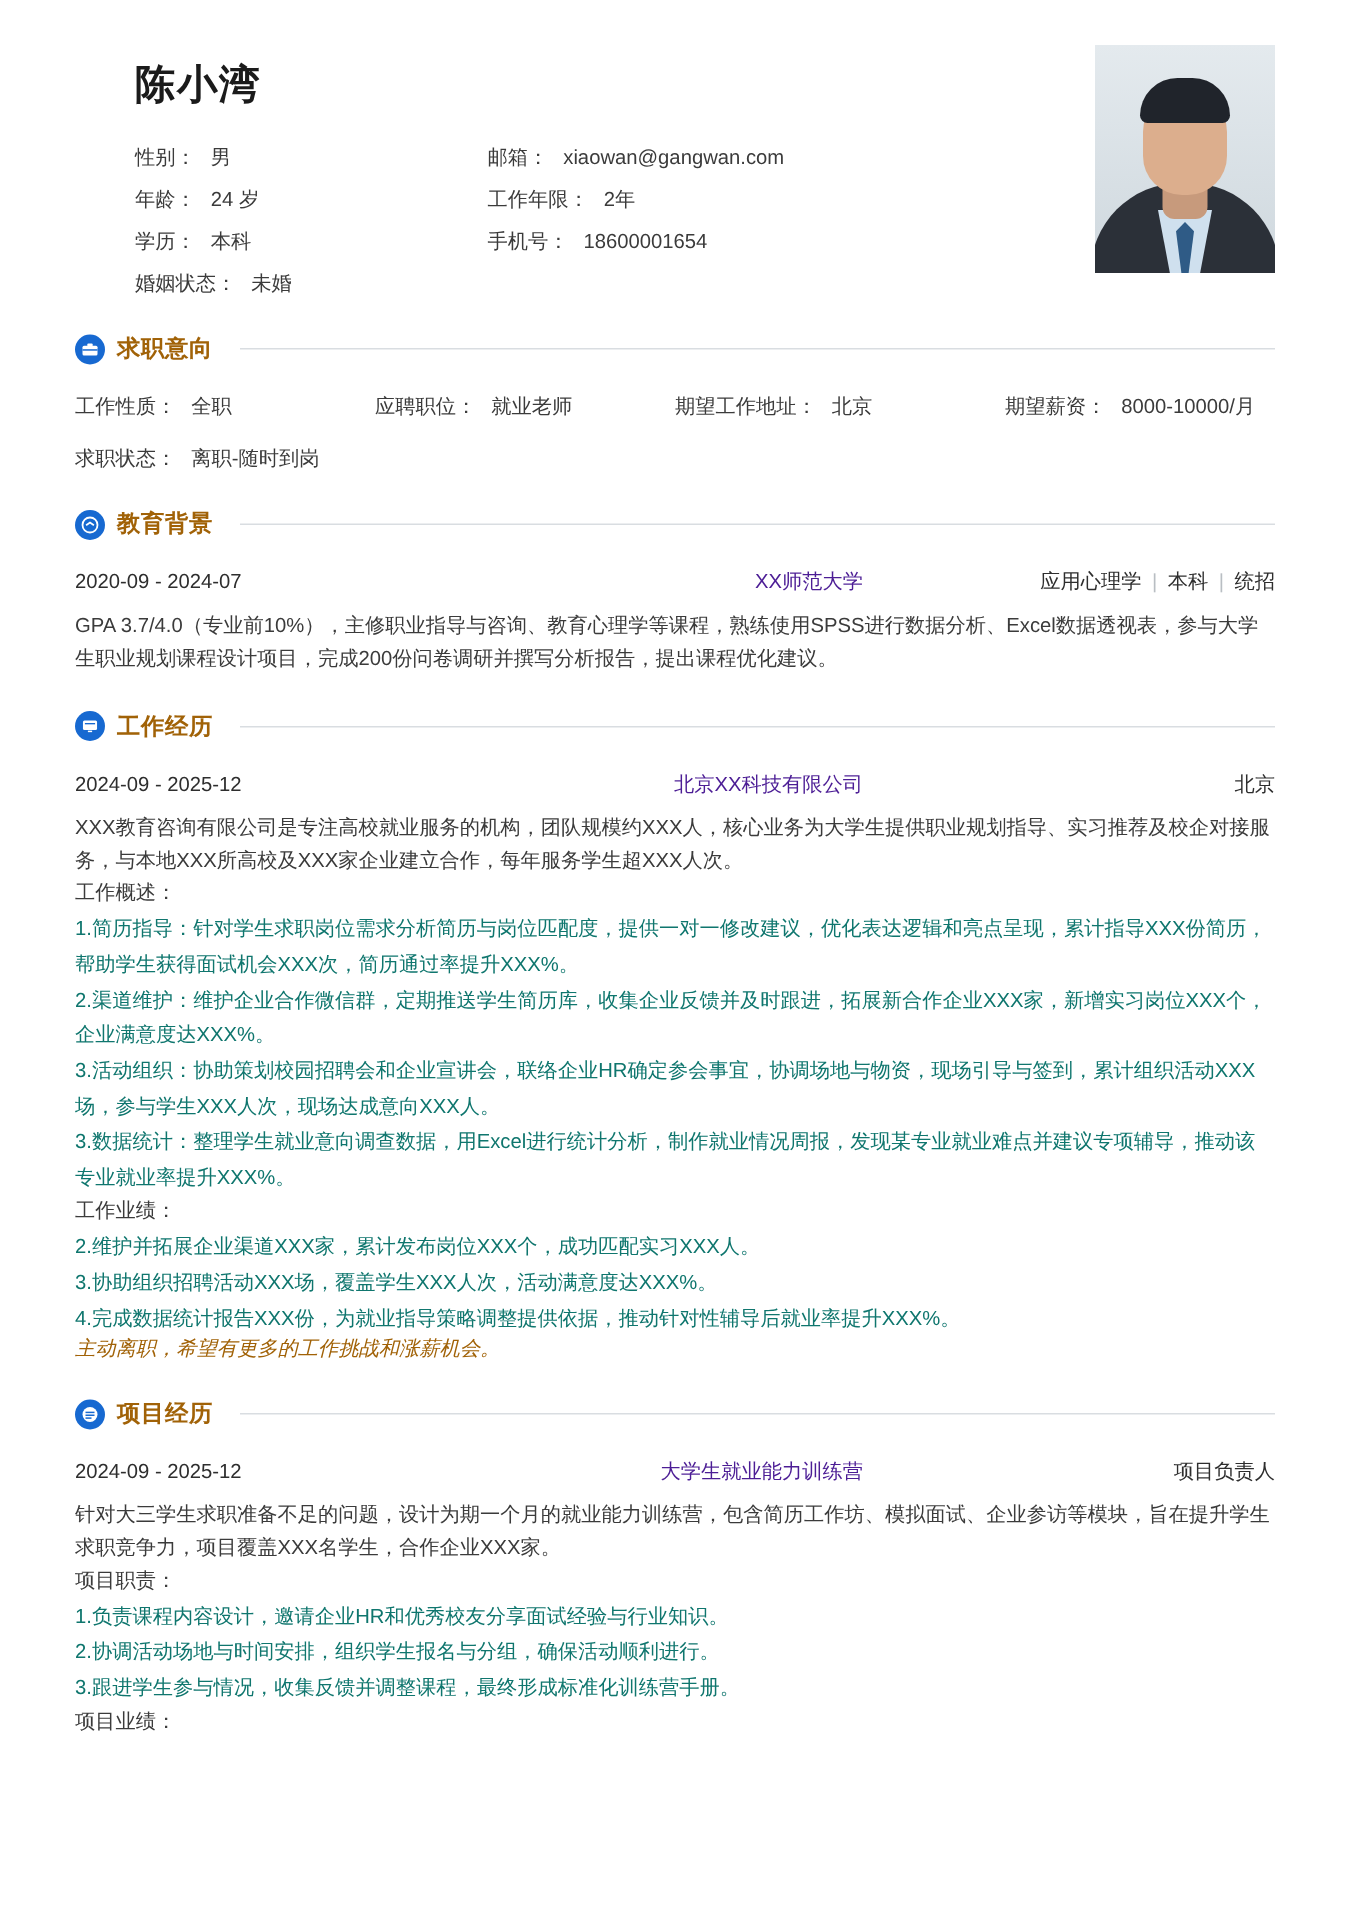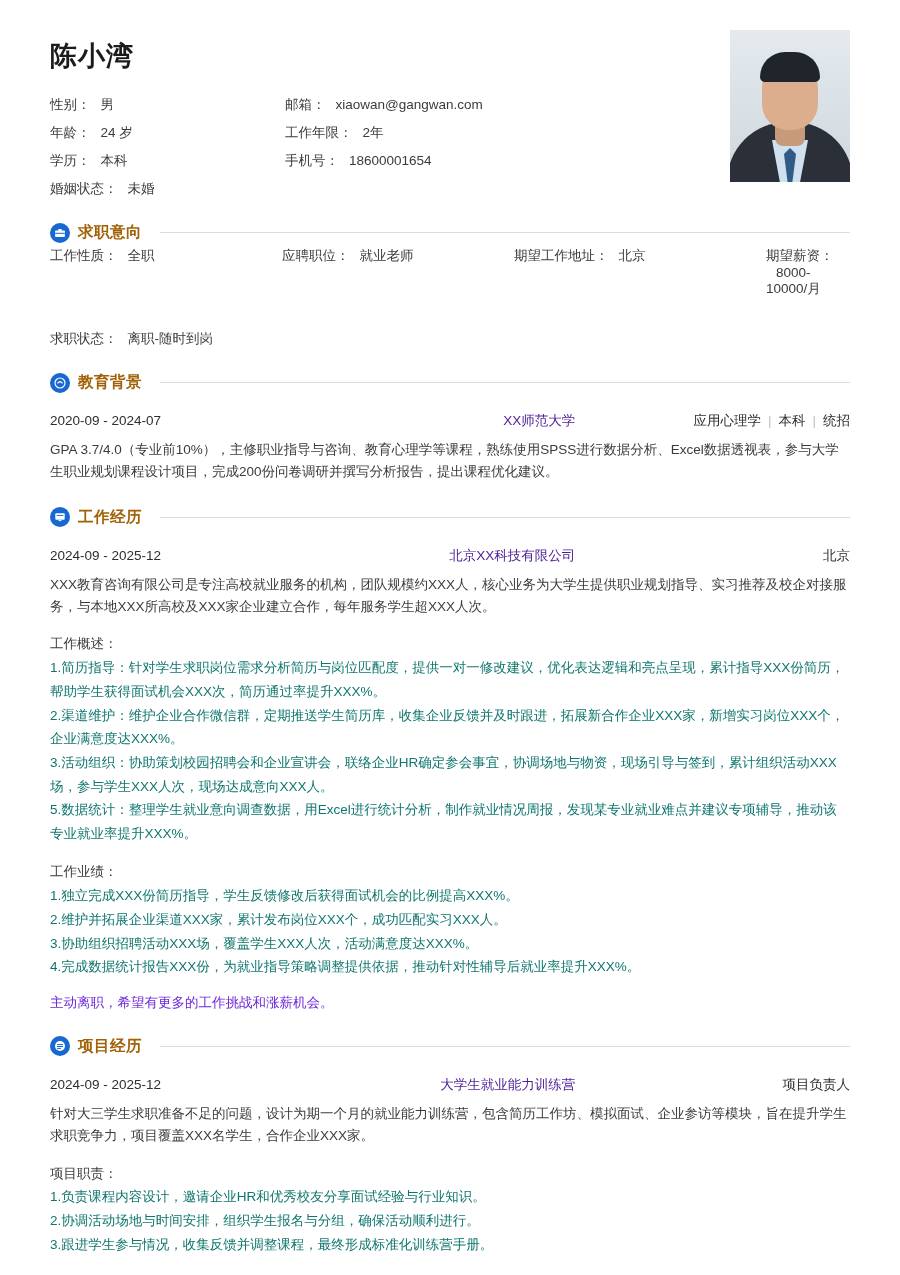--- a/index.html
+++ b/index.html
@@ -8,21 +8,21 @@
     width: 900px;
     min-height: 1275px;
     background: #ffffff;
     font-family: "Liberation Sans", sans-serif;
     color: #333333;
     font-size: 13.5px;
   }
   .page { width: 900px; padding: 30px 50px 10px 50px; }
 
   
-  .header { display: flex; align-items: flex-start; justify-content: center; }
+  .header { display: flex; align-items: flex-start; justify-content: center; margin-left: 40px; }
   .header-left { padding-top: 8px; flex: 1 1 auto; }
   .name {
     font-size: 27px;
     font-weight: bold;
     color: #1b1b1b;
     letter-spacing: 1px;
     margin: 0 0 22px 0;
   }
   .info-grid {
     display: grid;
@@ -88,22 +88,21 @@
     letter-spacing: .5px;
     white-space: nowrap;
   }
   .sec-rule { flex: 1 1 auto; height: 1px; background: #d9dde1; margin-left: 10px; }
   .intent-grid {
     display: grid;
     grid-template-columns: 200px 200px 220px auto;
     row-gap: 17px;
     font-size: 13.5px;
     color: #3b3b3b;
-    margin-top: 4px;
-    gap: 32px;
+    margin-top: 19px;
   }
   .intent-grid .cell.right { }
   .k { color: #3b3b3b; }
   .v { margin-left: 10px; }
 
   
   .entry-head {
     display: flex; align-items: baseline; margin-top: 19px;
     font-size: 13.5px; color: #2e2e2e; gap: 24px;
   }
@@ -118,25 +117,25 @@
     font-size: 13.5px;
     color: #3b3b3b;
   }
   .meta-line {
     margin-top: 13px;
     font-size: 13.5px;
     color: #3b3b3b;
   }
   .meta-line .sep { color: #b9bec3; margin: 0 8px; }
 
-  .block { margin-top: 16px; }
+  .block { }
   .block-title { font-size: 13.5px; color: #3b3b3b; line-height: 1.7; }
   .block p { margin: 0; line-height: 1.7; font-size: 13.5px; color: #0f766e; }
   .loose p { line-height: 1.75; }
-  .tail { margin-top: 15px; font-size: 13.5px; color: #6d28d9; }
+  .tail { margin-top: 0; font-size: 13.5px; color: #a16207; font-style: italic; }
 </style>
 </head>
 <body>
 
 <div class="page">
 
   <div class="header">
     <div class="header-left">
       <div class="name">陈小湾</div>
 
@@ -252,26 +251,25 @@
     </div>
 
     <div class="para">XXX教育咨询有限公司是专注高校就业服务的机构，团队规模约XXX人，核心业务为大学生提供职业规划指导、实习推荐及校企对接服务，与本地XXX所高校及XXX家企业建立合作，每年服务学生超XXX人次。</div>
 
 
     <div class="block loose">
       <div class="block-title">工作概述：</div>
       <p>1.简历指导：针对学生求职岗位需求分析简历与岗位匹配度，提供一对一修改建议，优化表达逻辑和亮点呈现，累计指导XXX份简历，帮助学生获得面试机会XXX次，简历通过率提升XXX%。</p>
       <p>2.渠道维护：维护企业合作微信群，定期推送学生简历库，收集企业反馈并及时跟进，拓展新合作企业XXX家，新增实习岗位XXX个，企业满意度达XXX%。</p>
       <p>3.活动组织：协助策划校园招聘会和企业宣讲会，联络企业HR确定参会事宜，协调场地与物资，现场引导与签到，累计组织活动XXX场，参与学生XXX人次，现场达成意向XXX人。</p>
-      <p>5.数据统计：整理学生就业意向调查数据，用Excel进行统计分析，制作就业情况周报，发现某专业就业难点并建议专项辅导，推动该专业就业率提升XXX%。</p>
+      <p>3.数据统计：整理学生就业意向调查数据，用Excel进行统计分析，制作就业情况周报，发现某专业就业难点并建议专项辅导，推动该专业就业率提升XXX%。</p>
     </div>
 
     <div class="block loose">
       <div class="block-title">工作业绩：</div>
-      <p>1.独立完成XXX份简历指导，学生反馈修改后获得面试机会的比例提高XXX%。</p>
       <p>2.维护并拓展企业渠道XXX家，累计发布岗位XXX个，成功匹配实习XXX人。</p>
       <p>3.协助组织招聘活动XXX场，覆盖学生XXX人次，活动满意度达XXX%。</p>
       <p>4.完成数据统计报告XXX份，为就业指导策略调整提供依据，推动针对性辅导后就业率提升XXX%。</p>
     </div>
 
     <div class="tail">主动离职，希望有更多的工作挑战和涨薪机会。</div>
   </div>
 
   <div class="section">
     <div class="sec-head">

